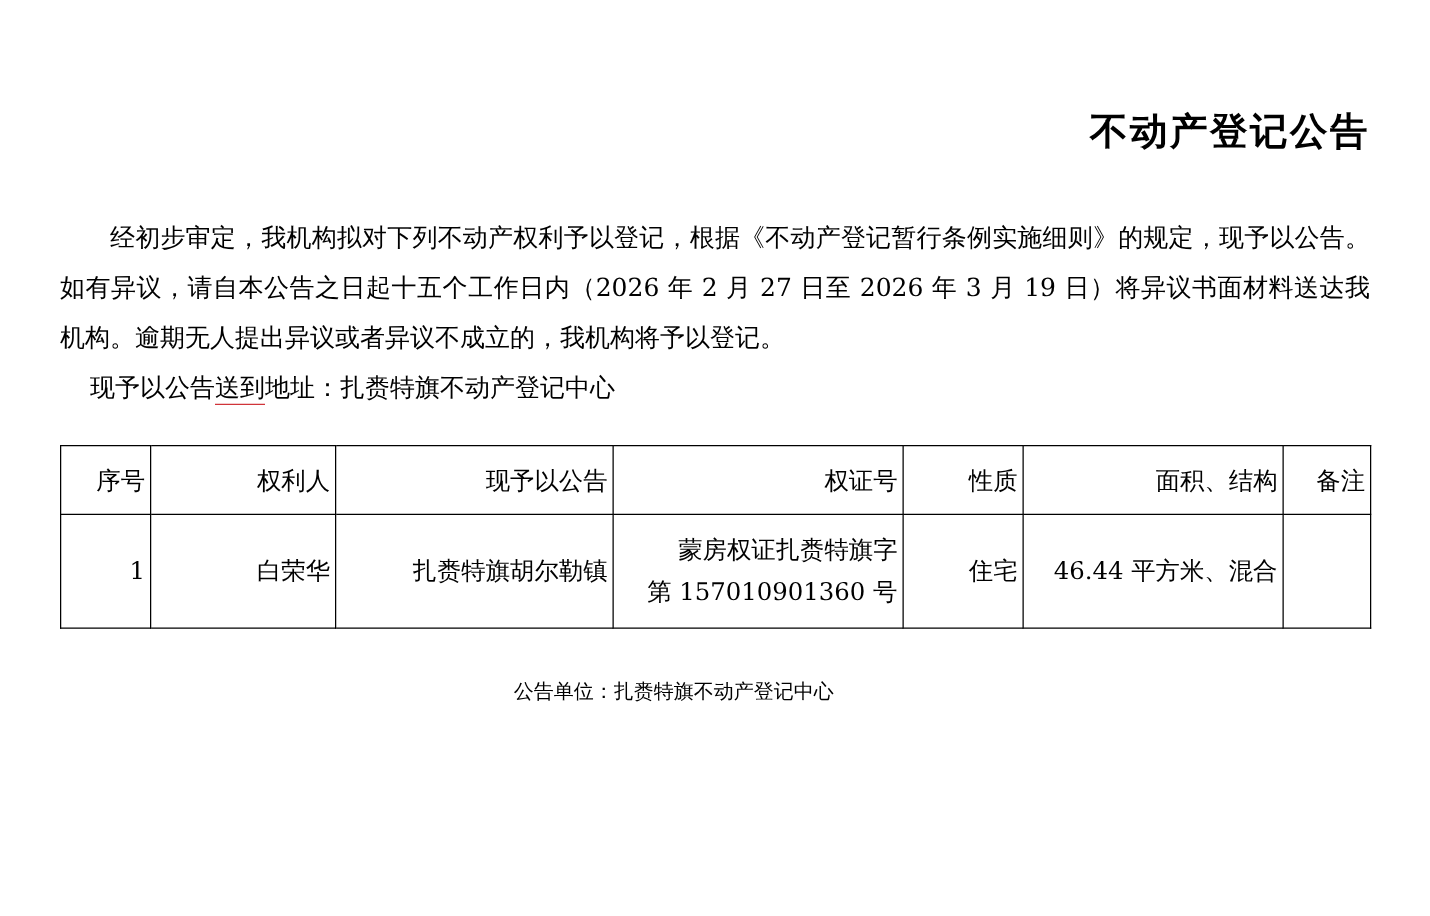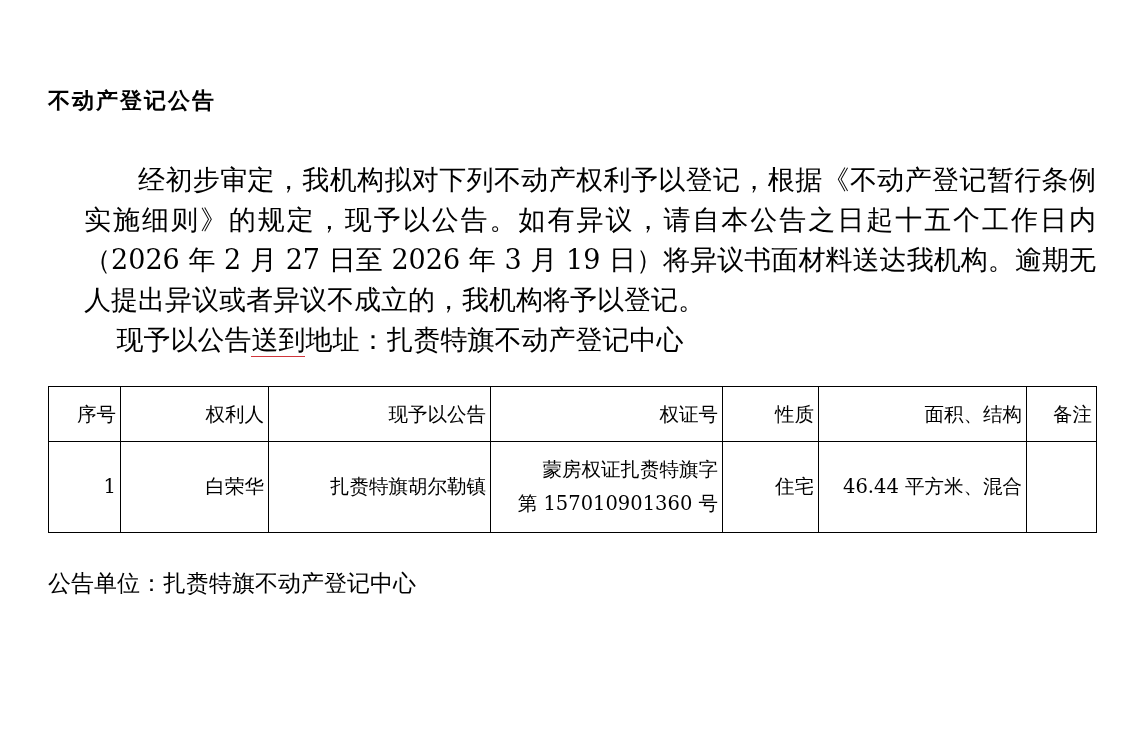--- a/index.html
+++ b/index.html
@@ -15,36 +15,35 @@
     overflow: hidden;
   }
   .page {
     position: relative;
     width: 1144px;
     height: 733px;
     box-sizing: border-box;
     padding: 0 48px;
   }
   .doc-title {
-    text-align: left;
-    font-size: 22px;
+    text-align: right;
+    font-size: 30px;
     font-weight: 700;
     letter-spacing: 2px;
     margin-top: 88px;
     margin-bottom: 0;
     line-height: 1.2;
     font-family: "DejaVu Sans", "Liberation Sans", sans-serif;
   }
   .body-block {
     margin-top: 46px;
-    font-size: 27px;
+    font-size: 20px;
     line-height: 40px;
     text-align: justify;
     text-justify: inter-ideograph;
-    margin-left: 36px;
   }
   .para {
     margin: 0;
     text-indent: 2em;
   }
   .line-indent {
     margin: 0;
     text-indent: 1.2em;
   }
   .underline-red {
@@ -76,23 +75,23 @@
   .col-1 { width: 72px; }
   .col-2 { width: 148px; }
   .col-3 { width: 222px; }
   .col-4 { width: 232px; }
   .col-5 { width: 96px; }
   .col-6 { width: 208px; }
   .col-7 { width: 70px; }
   .cert-cell span { display: block; }
   .footer {
     margin-top: 30px;
-    font-size: 23px;
+    font-size: 16px;
     line-height: 40px;
-    text-align: left;
+    text-align: center;
     padding-right: 66px;
   }
   .footer .issuer { display: block; }
   .footer .issue-date {
     display: block;
     padding-right: 58px;
   }
 </style>
 </head>
 <body>

